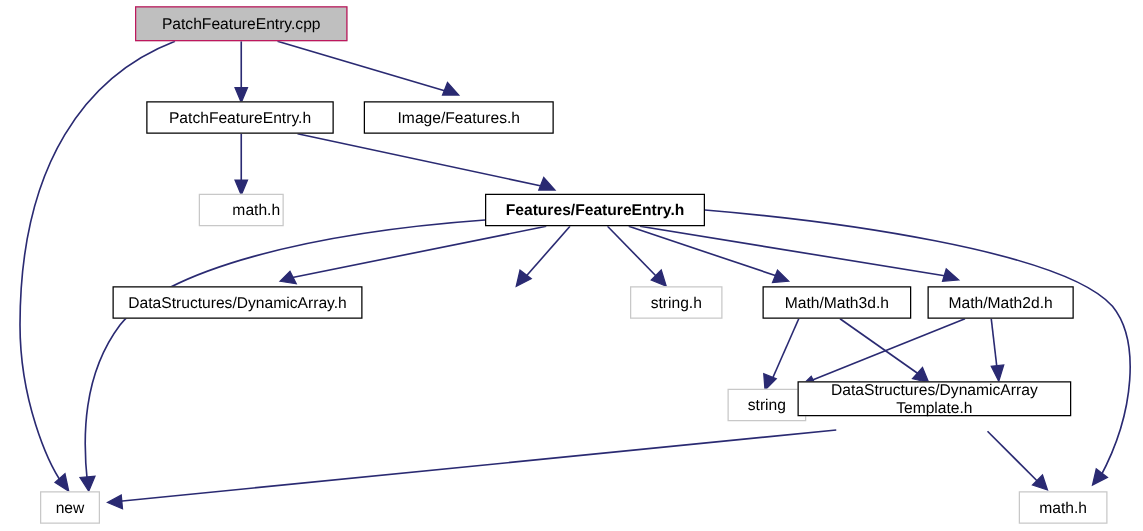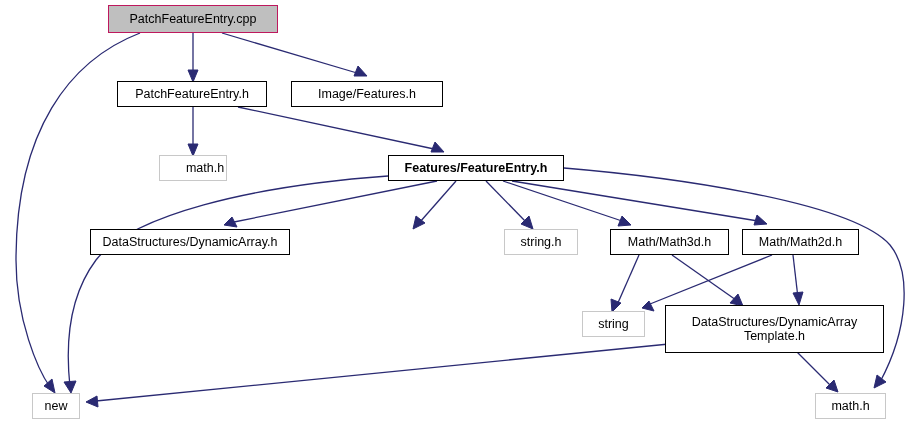--- a/index.html
+++ b/index.html
@@ -96,17 +96,17 @@
 <div class="node root" style="left: 108px; top: 5px; width: 170px; height: 28px;">PatchFeatureEntry.cpp</div>
     <div class="node project" style="left: 117px; top: 81px; width: 150px; height: 26px;">PatchFeatureEntry.h</div>
     <div class="node project" style="left: 291px; top: 81px; width: 152px; height: 26px;">Image/Features.h</div>
     <div class="node system" style="left: 159px; top: 155px; width: 68px; height: 26px; padding-left: 24px;">math.h</div>
     <div class="node project" style="left: 388px; top: 155px; width: 176px; height: 26px; font-weight: bold;">Features/FeatureEntry.h</div>
     <div class="node project" style="left: 90px; top: 229px; width: 200px; height: 26px;">DataStructures/DynamicArray.h</div>
     <div class="node system" style="left: 504px; top: 229px; width: 74px; height: 26px;">string.h</div>
     <div class="node project" style="left: 598px; top: 229px; width: 119px; height: 26px; margin-left: 12px;">Math/Math3d.h</div>
     <div class="node project" style="left: 742px; top: 229px; width: 117px; height: 26px;">Math/Math2d.h</div>
     <div class="node system" style="left: 582px; top: 311px; width: 63px; height: 26px;">string</div>
-    <div class="node project" style="left: 665px; top: 305px; width: 219px; height: 48px;">DataStructures/DynamicArray
+    <div class="node project" style="left: 638px; top: 305px; width: 219px; height: 28px;">DataStructures/DynamicArray
 Template.h</div>
     <div class="node system" style="left: 32px; top: 393px; width: 48px; height: 26px;">new</div>
     <div class="node system" style="left: 815px; top: 393px; width: 71px; height: 26px;">math.h</div>
   </div>
 
 </body></html>

